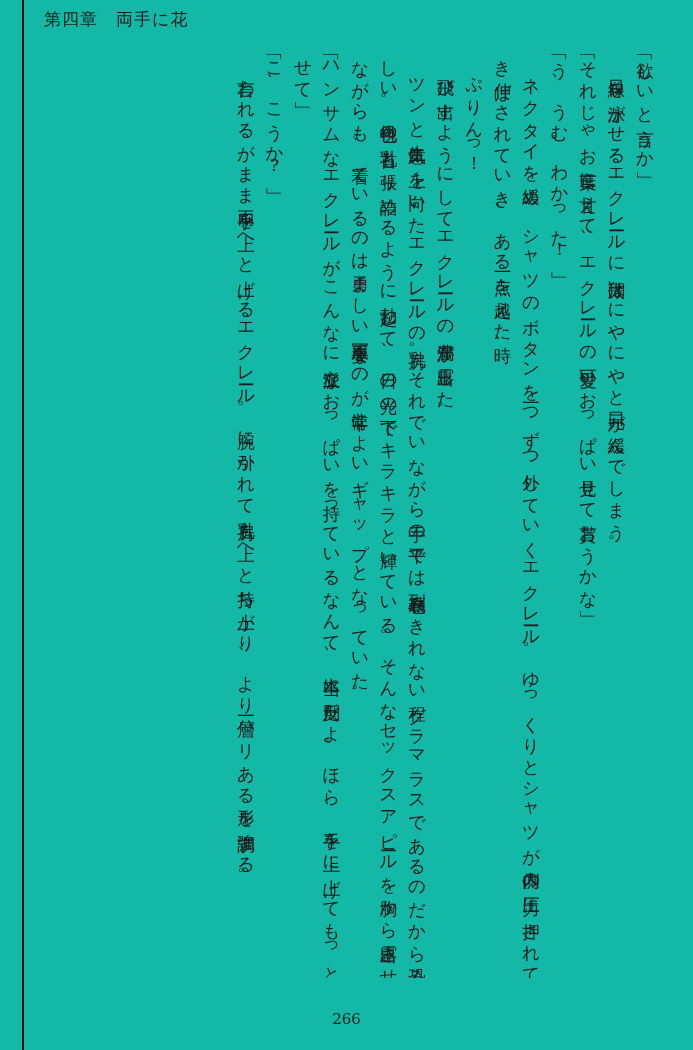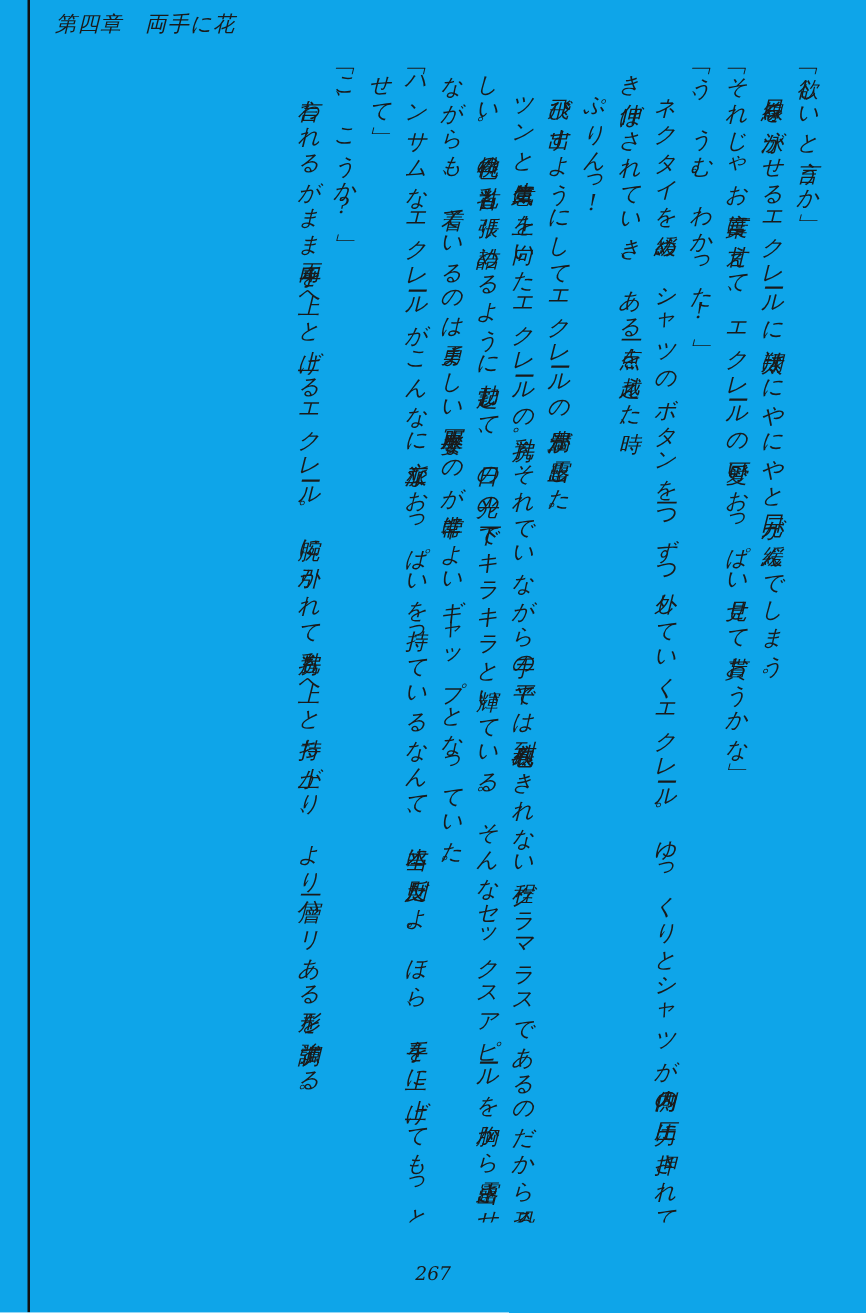--- a/index.html
+++ b/index.html
@@ -8,24 +8,23 @@
     background: #ffffff;
   }
   body {
     font-family: "DejaVu Serif", "Liberation Serif", serif;
     color: #1a1a1a;
   }
   .page {
     position: relative;
     width: 693px;
     height: 1050px;
-    background: #0ea5e9;
+    background: #14b8a6;
     overflow: hidden;
     box-sizing: border-box;
-    font-style: italic;
   }
 
   
   .spine-rule {
     position: absolute;
     left: 22px;
     top: 0;
     width: 2px;
     height: 1050px;
     background: #111111;
@@ -101,15 +100,15 @@
     <p>「う、うむ。わかった!」</p>
     <p class="indent">ネクタイを緩め、シャツのボタンを一つずつ外していくエクレール。ゆっくりとシャツが内側の圧力に押されて引き伸ばされていき、ある一点を越えた時、</p>
     <p class="indent">ぷりんっ!</p>
     <p class="indent">飛び出すようにしてエクレールの豊満が露出した。</p>
     <p class="indent">ツンと生意気に上を向いたエクレールの乳房。それでいながら手の平では到底包みきれない程グラマラスであるのだから恐ろしい。桃色の乳首も張り詰めるように勃起して、日の光の下でキラキラと輝いている。そんなセックスアピールを胸から露出させながらも、着ているのは勇ましい軍服姿なのが非常によいギャップとなっていた。</p>
     <p>「ハンサムなエクレールがこんなに立派なおっぱいを持っているなんて、本当に反則だよ。ほら、手を上に上げてもっと見せて」</p>
     <p>「こ、こうか?」</p>
     <p class="indent">言われるがまま両手を上へと上げるエクレール。腕に引かれて乳房も上へと持ち上がり、より一層ハリある形を強調する。</p>
   </div>
 
-  <div class="page-number">267</div>
+  <div class="page-number">266</div>
 
 </div>
 
 </body></html>

